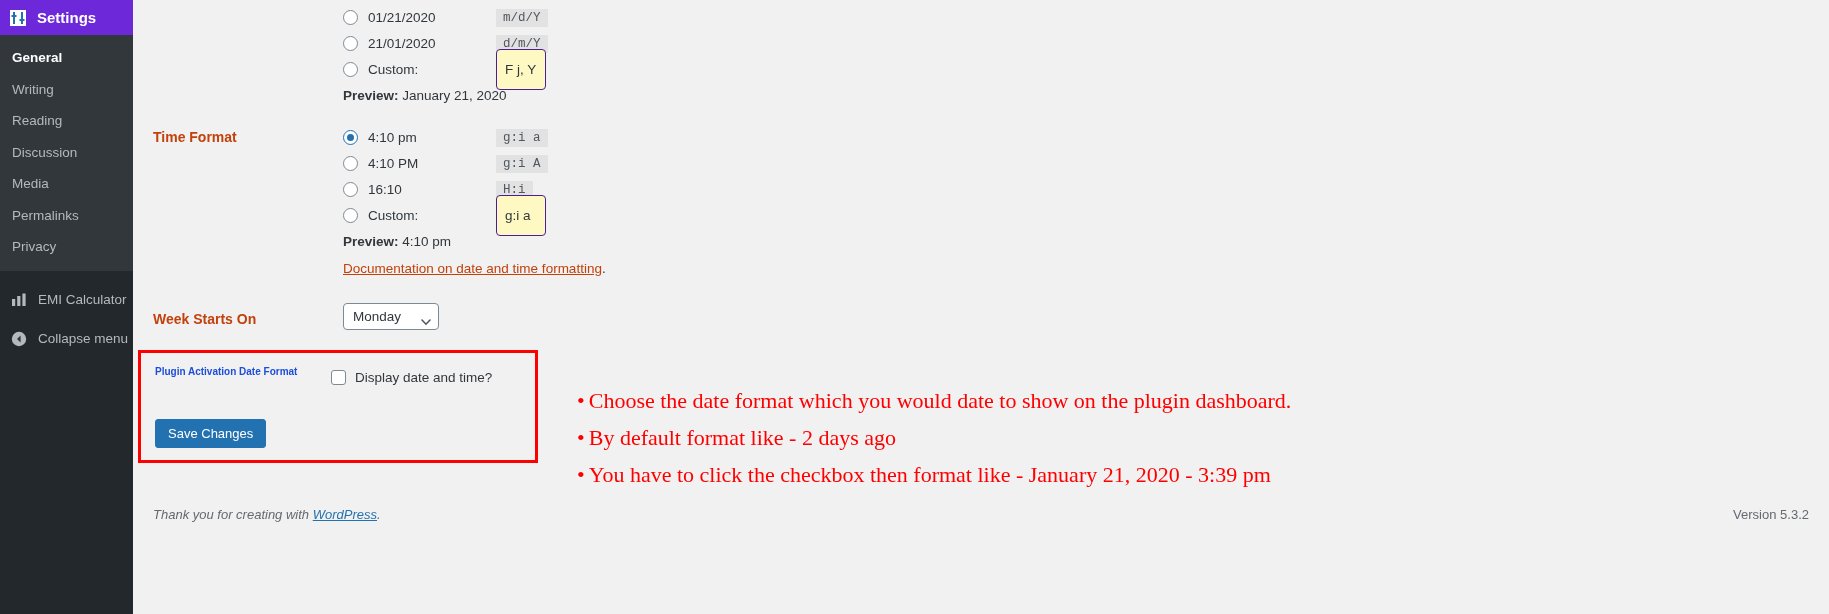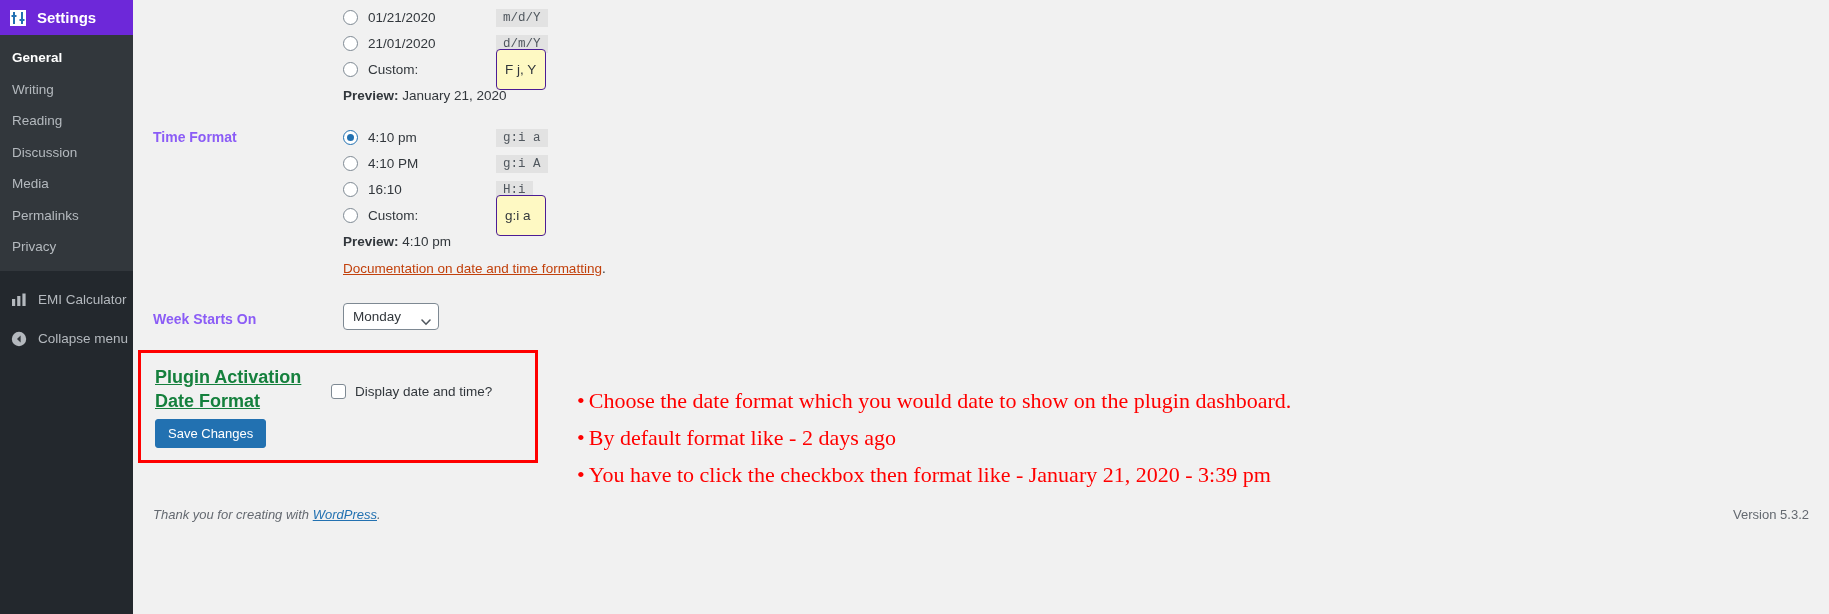--- a/index.html
+++ b/index.html
@@ -85,21 +85,21 @@
   .row {
     display: flex;
     align-items: flex-start;
     padding: 0 0 0 20px;
   }
   .row-label {
     width: 190px;
     flex: 0 0 190px;
     font-size: 14px;
     font-weight: 700;
-    color: #8b5cf6;
+    color: #c2410c;
     padding-top: 2px;
     line-height: 1.45;
   }
   .row-field { flex: 1 1 auto; }
 
   .radio-line {
     display: flex;
     align-items: center;
     height: 25px;
     margin-bottom: 1px;
@@ -191,25 +191,24 @@
     top: 350px;
     width: 400px;
     height: 113px;
     border: 3px solid #ff0000;
     box-sizing: border-box;
   }
   .hl-inner { padding: 12px 0 0 14px; display: flex; }
   .hl-label {
     width: 176px;
     flex: 0 0 176px;
-    font-size: 18px;
+    font-size: 10px;
     font-weight: 700;
-    color: #15803d;
+    color: #1d4ed8;
     line-height: 1.35;
-    text-decoration: underline;
   }
   .checkbox-line { display: flex; align-items: center; padding-top: 5px; }
   .checkbox {
     width: 15px; height: 15px;
     border: 1px solid #7e8993;
     border-radius: 3px;
     background: #fff;
     flex: 0 0 15px;
     margin-right: 9px;
     cursor: pointer;

